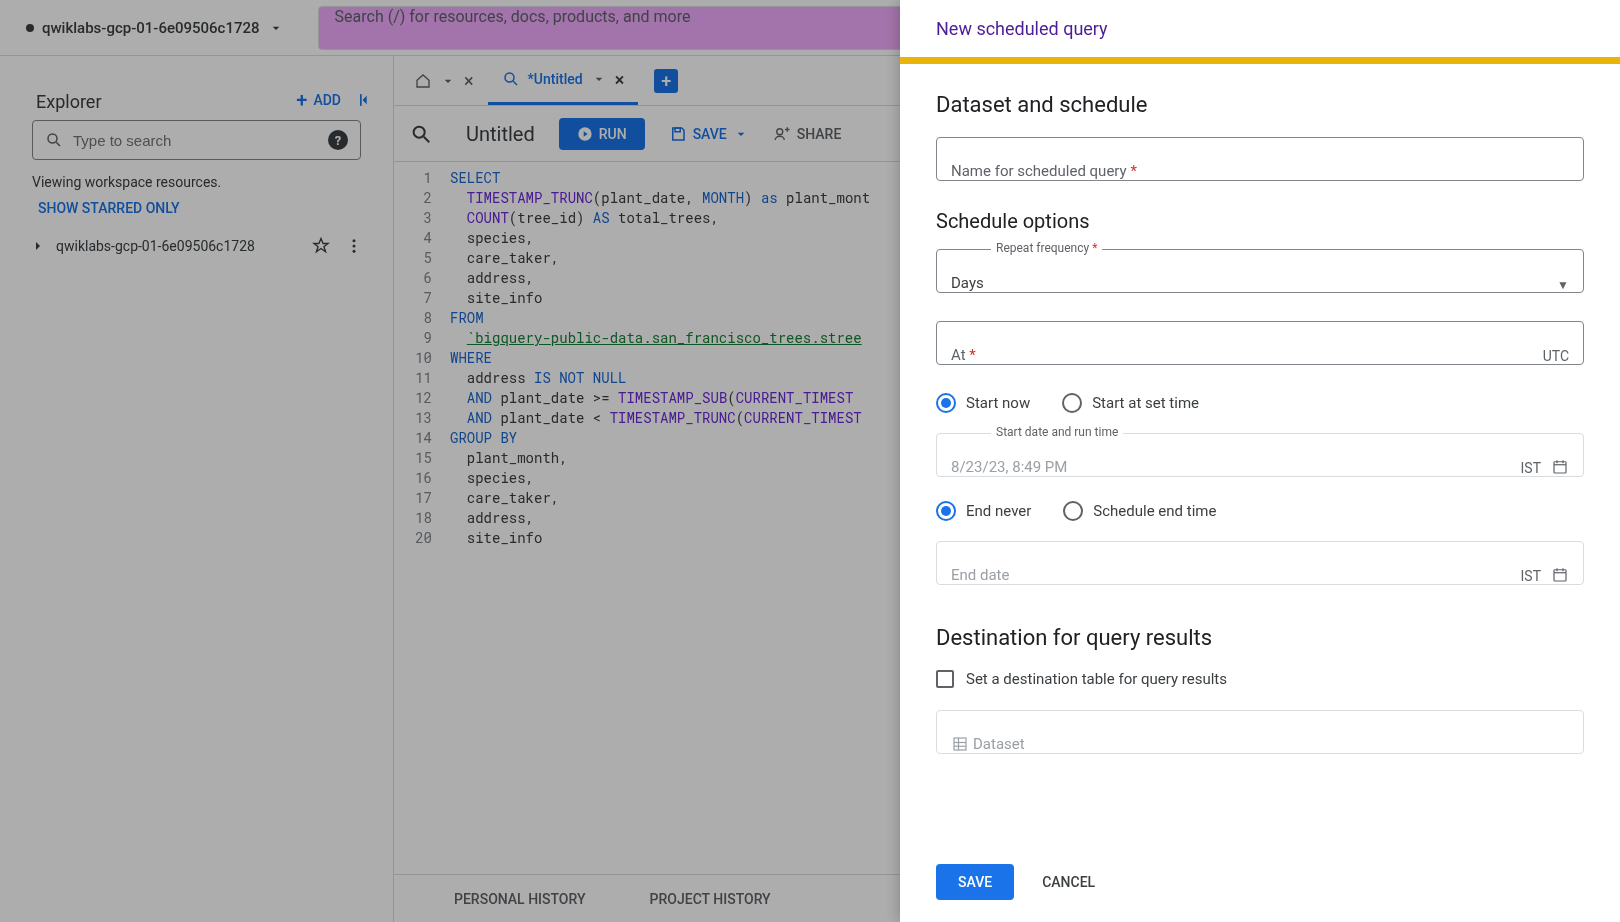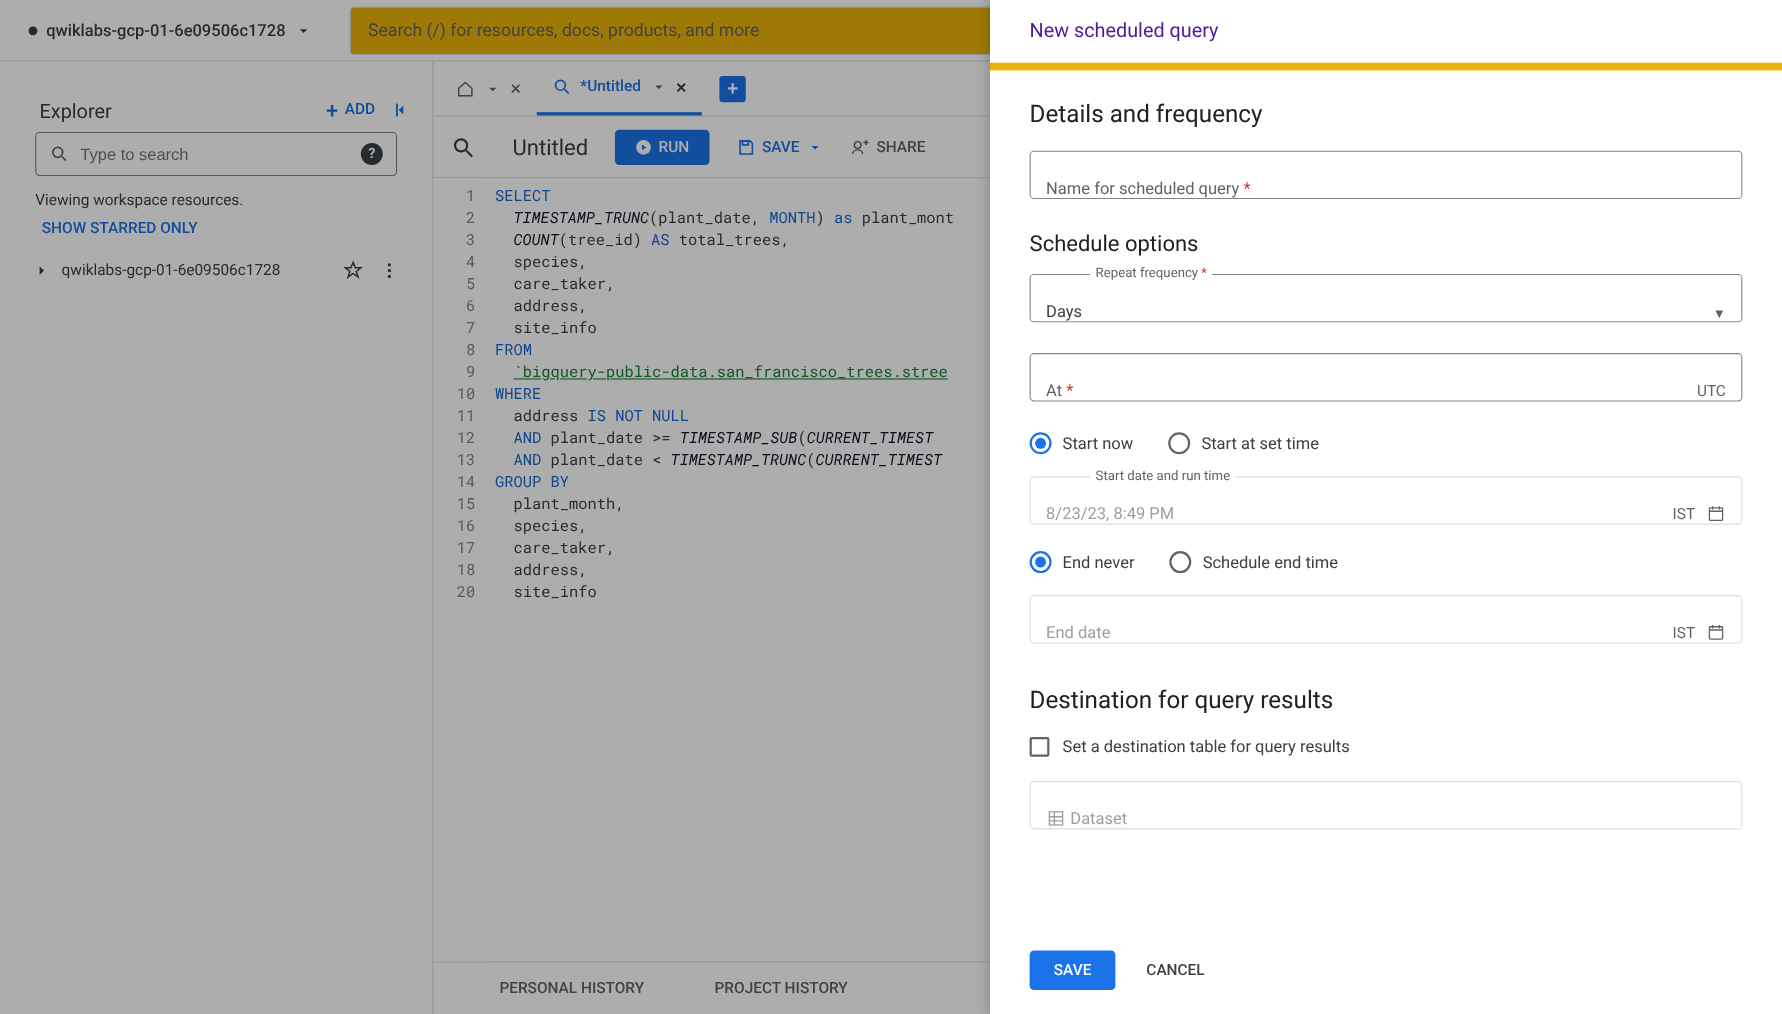--- a/index.html
+++ b/index.html
@@ -32,25 +32,24 @@
   padding: 6px 10px;
   font-weight: 500;
   cursor: pointer;
 }
 .searchbar {
   flex: 0 0 860px;
   height: 44px;
   border: 1px solid #dadce0;
   border-radius: 4px;
   display: flex;
-  align-items: center;
   padding: 0 16px;
   color: #5f6368;
   font-size: 16px;
-  background: #eab308;
+  background: #f0abfc;
 }
 
 
 .main {
   display: flex;
   height: calc(100% - 56px);
 }
 
 
 .explorer {
@@ -234,21 +233,21 @@
 }
 .code {
   flex: 1;
   padding: 6px 0 6px 8px;
   line-height: 20px;
   white-space: pre;
   color: #3c4043;
   overflow: hidden;
 }
 .kw { color: #1967d2; }
-.fn { color: #0f172a; font-style: italic; }
+.fn { color: #6d28d9; }
 .str { color: #188038; text-decoration: underline; }
 
 .history-tabs {
   height: 48px;
   border-top: 1px solid #dadce0;
   display: flex;
   align-items: center;
   gap: 64px;
   padding-left: 60px;
   color: #5f6368;
@@ -560,21 +559,21 @@
     </div>
   </div>
 </div>
 
 <div class="dim"></div>
 
 <div class="panel">
   <div class="panel-header">New scheduled query</div>
   <div class="panel-body">
 
-    <div class="section-title">Details and frequency</div>
+    <div class="section-title">Dataset and schedule</div>
 
     <div class="field">
       <span class="field-input-placeholder"><span>Name for scheduled query</span> <span class="req">*</span></span>
     </div>
 
     <div class="section-title" style="font-size:20px;margin-bottom:16px">Schedule options</div>
 
     <div class="field">
       <span class="field-label-float"><span>Repeat frequency</span> <span class="req">*</span></span>
       <span class="field-val">Days</span>

